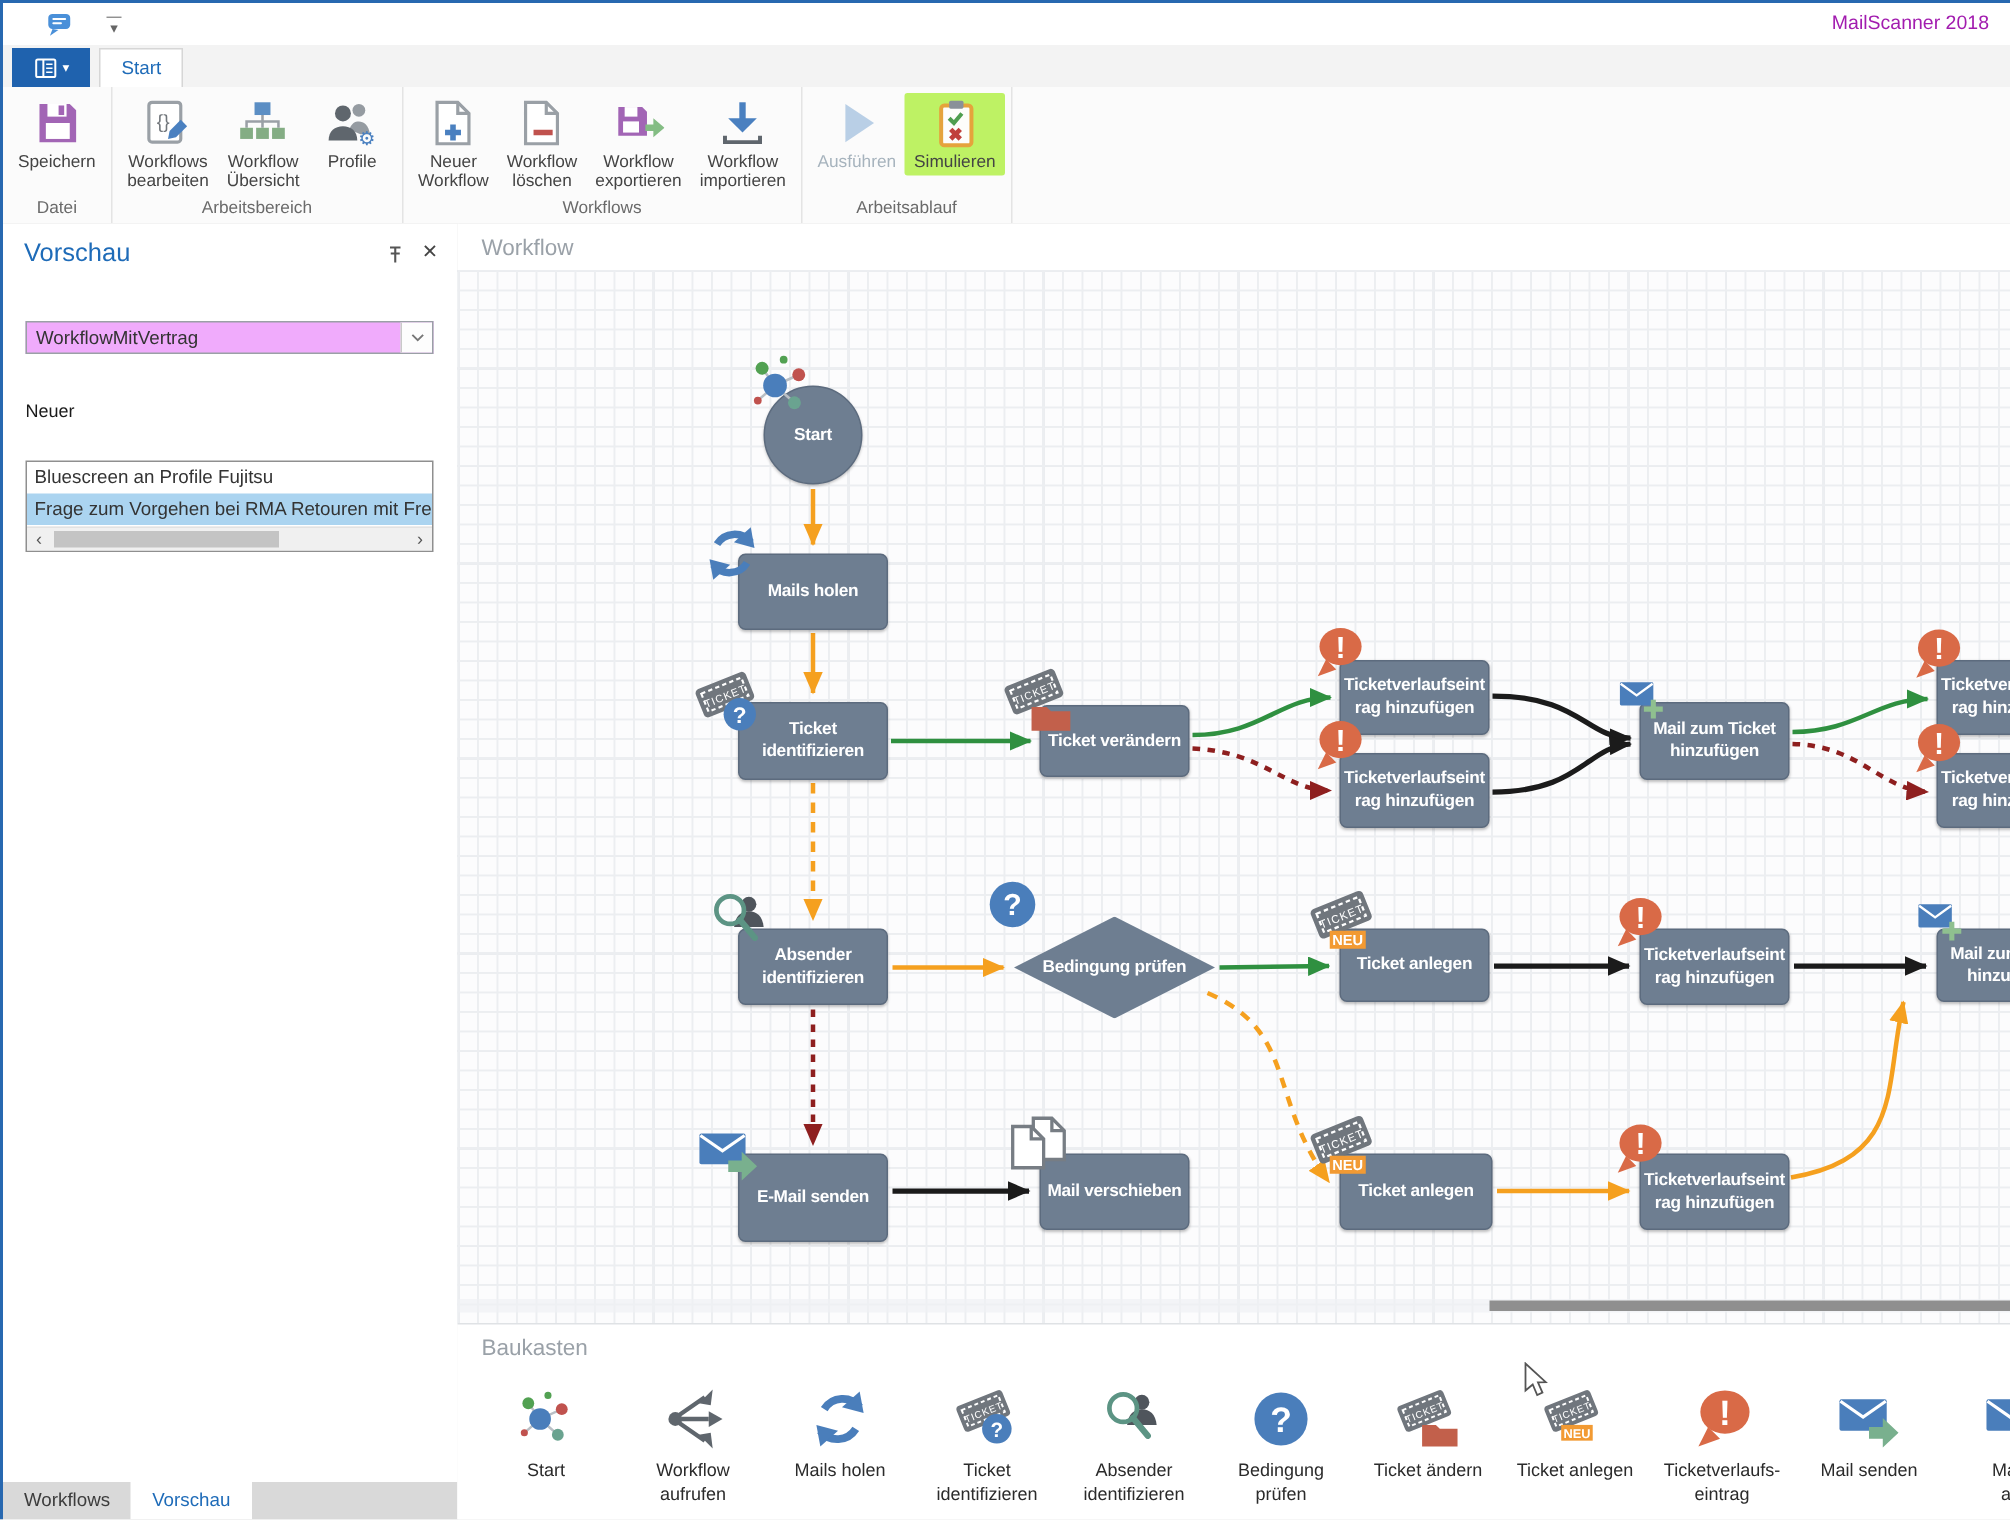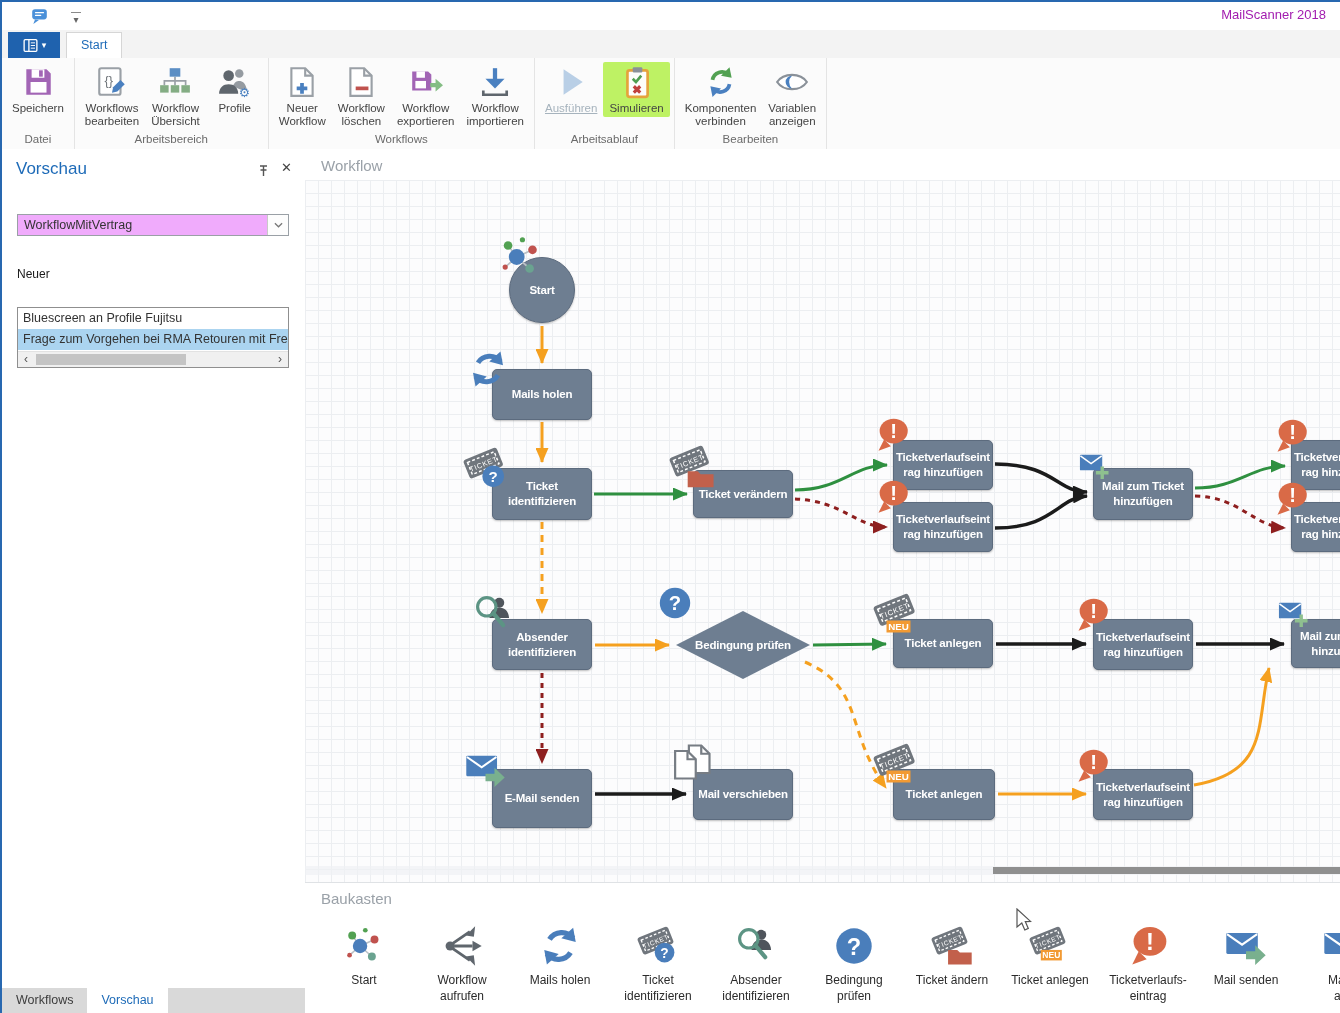--- a/index.html
+++ b/index.html
@@ -17,21 +17,21 @@
   .appmenu-btn .caret{color:#fff;font-size:9px;}
   .tab{position:absolute;left:64px;top:2px;height:25px;padding:0 14px;background:#fff;border:1px solid #d6d6d6;border-bottom:none;
        line-height:25px;font-size:12.5px;color:#1e6bb8;}
   
   .ribbon{position:absolute;left:0;top:56px;right:0;height:91px;background:#fbfbfb;border-bottom:1px solid #d4d4d4;display:flex;align-items:stretch;}
   .rgroup{display:flex;flex-direction:column;border-right:1px solid #e4e4e4;padding-top:3px;}
   .rg-buttons{flex:1;display:flex;align-items:flex-start;padding:1px 4px 0 4px;}
   .ribbon-btn{display:flex;flex-direction:column;align-items:center;padding:3px 6px 2px 6px;min-width:46px;cursor:pointer;border-radius:2px;}
   .ribbon-btn .rb-label{margin-top:3px;font-size:11.5px;line-height:1.14;color:#444;text-align:center;white-space:pre-line;}
   .ribbon-btn.active{background:#bef264;}
-  .ribbon-btn.disabled .rb-label{color:#a6b3bd;text-decoration:underline;}
+  .ribbon-btn.disabled .rb-label{color:#a6b3bd;}
   .rg-label{height:18px;line-height:16px;text-align:center;font-size:11.5px;color:#6a6a6a;}
   
   .sidebar{position:absolute;left:0;top:147px;bottom:0;width:303px;background:#fff;border-right:1px solid #e3e3e3;}
   .sb-title{position:absolute;left:14px;top:10px;font-size:17px;color:#1e6bb8;}
   .sb-pin{position:absolute;right:36px;top:14px;cursor:pointer;}
   .sb-close{position:absolute;right:13px;top:11px;font-size:13px;color:#444;cursor:pointer;}
   .sb-label{position:absolute;left:15px;font-size:12px;color:#1a1a1a;margin-top:24px;}
   .combo{position:absolute;left:15px;width:272px;height:22px;border:1px solid #9aa0a6;background:#f0abfc;box-sizing:border-box;cursor:pointer;}
   .combo .cval{position:absolute;left:6px;top:0;line-height:20px;font-size:12.5px;color:#333;}
   .combo .cbtn{position:absolute;right:0;top:0;bottom:0;width:20px;border-left:1px solid #c9c9c9;display:flex;align-items:center;justify-content:center;background:#fdfdfd;}
@@ -207,43 +207,20 @@
             <svg width="34" height="34" viewBox="0 0 32 32">
               <rect x="7" y="5" width="19" height="25" rx="2" fill="#fdfdfb" stroke="#e5a33c" stroke-width="2.5"></rect>
               <rect x="12" y="2" width="9" height="5" rx="1" fill="#8a9199"></rect>
               <path d="M12 13l3 3 5-6" stroke="#4f9e50" stroke-width="2.5" fill="none"></path>
               <path d="M13 20l6 6M19 20l-6 6" stroke="#c0403c" stroke-width="3"></path>
             </svg>
             <div class="rb-label">Simulieren</div>
           </div>
         </div>
         <div class="rg-label">Arbeitsablauf</div>
-      </div>
-      <div class="rgroup">
-        <div class="rg-buttons">
-          <div class="ribbon-btn">
-            <svg width="34" height="34" viewBox="0 0 32 32">
-              <path d="M8 14a9 9 0 0 1 15-5" fill="none" stroke="#52a152" stroke-width="3.5"></path>
-              <polygon points="24,2 26,12 16,10" fill="#52a152"></polygon>
-              <path d="M24 18a9 9 0 0 1-15 5" fill="none" stroke="#4a80c0" stroke-width="3.5"></path>
-              <polygon points="8,30 6,20 16,22" fill="#4a80c0"></polygon>
-            </svg>
-            <div class="rb-label">Komponenten
-verbinden</div>
-          </div>
-          <div class="ribbon-btn">
-            <svg width="34" height="34" viewBox="0 0 32 32">
-              <path d="M2 16C8 7 24 7 30 16 24 25 8 25 2 16z" fill="#fff" stroke="#8a9199" stroke-width="2"></path>
-              <path d="M16 10a6 6 0 1 0 0 12 8 8 0 0 1 0-12z" fill="#4a80c0"></path>
-            </svg>
-            <div class="rb-label">Variablen
-anzeigen</div>
-          </div>
-        </div>
-        <div class="rg-label">Bearbeiten</div>
       </div>
     </div>
 
   <div class="sidebar">
     <span class="sb-title">Vorschau</span>
     <span class="sb-pin">
       <svg width="11" height="12" viewBox="0 0 11 12">
           <path d="M2 1h7M5.5 1v4M2.5 5h6M5.5 5v6" stroke="#555" stroke-width="1.4" fill="none"></path>
         </svg>
     </span>

